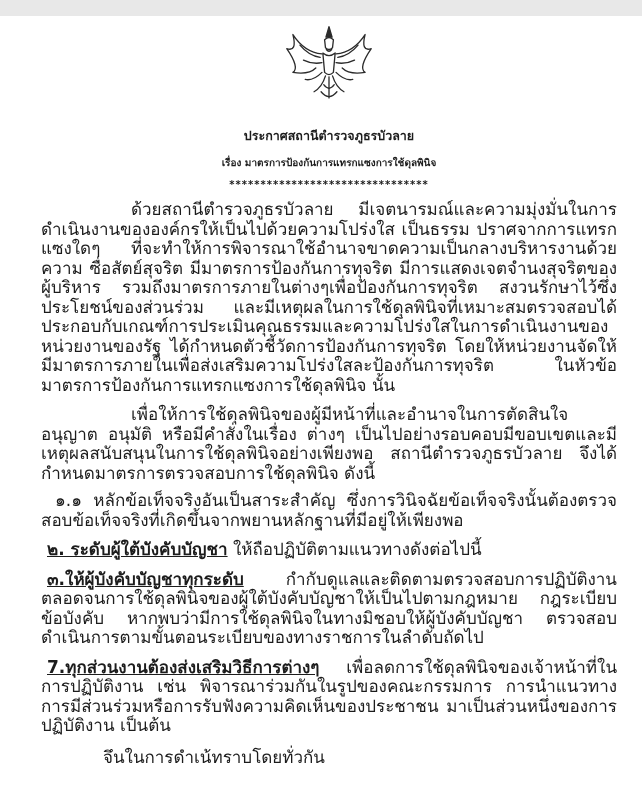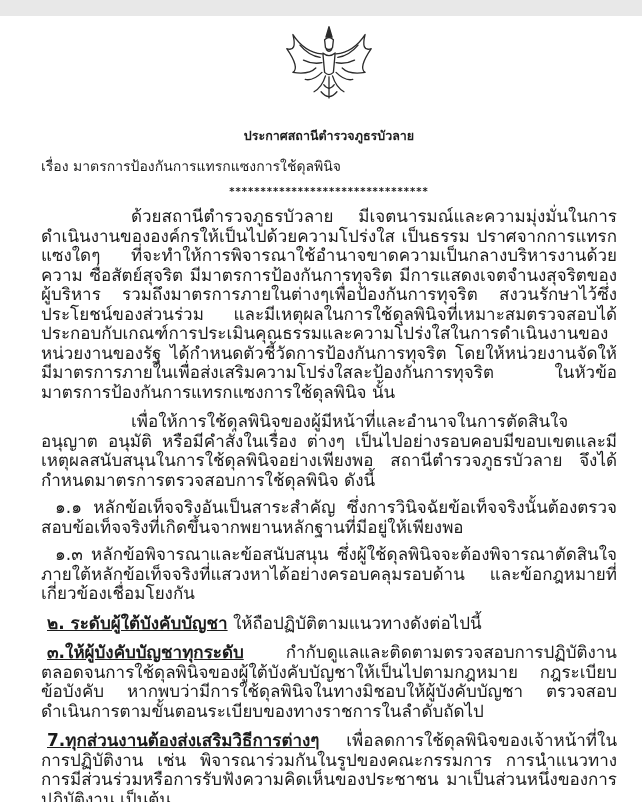--- a/index.html
+++ b/index.html
@@ -16,22 +16,23 @@
     overflow: hidden;
   }
   .emblem-wrap { text-align: center; margin-top: 2px; }
   .doc-title {
     text-align: center;
     font-weight: bold;
     font-size: 12.5px;
     margin-top: 10px;
   }
   .doc-subject {
-    font-weight: normal;
-    font-size: 14px;
+    text-align: center;
+    font-weight: bold;
+    font-size: 10px;
     margin-top: 9px;
   }
   .divider {
     text-align: center;
     font-weight: bold;
     font-size: 10px;
     letter-spacing: 1px;
     margin-top: 9px;
   }
   .body-text {
@@ -79,21 +80,20 @@
   <div class="doc-title">ประกาศสถานีตำรวจภูธรบัวลาย</div>
   <div class="doc-subject">เรื่อง มาตรการป้องกันการแทรกแซงการใช้ดุลพินิจ</div>
   <div class="divider">********************************</div>
 
   <div class="body-text">
 
     <p class="para">ด้วยสถานีตำรวจภูธรบัวลาย มีเจตนารมณ์และความมุ่งมั่นในการดำเนินงานขององค์กรให้เป็นไปด้วยความโปร่งใส เป็นธรรม ปราศจากการแทรกแซงใดๆ ที่จะทำให้การพิจารณาใช้อำนาจขาดความเป็นกลางบริหารงานด้วยความ ซื่อสัตย์สุจริต มีมาตรการป้องกันการทุจริต มีการแสดงเจตจำนงสุจริตของผู้บริหาร รวมถึงมาตรการภายในต่างๆเพื่อป้องกันการทุจริต สงวนรักษาไว้ซึ่งประโยชน์ของส่วนร่วม และมีเหตุผลในการใช้ดุลพินิจที่เหมาะสมตรวจสอบได้ประกอบกับเกณฑ์การประเมินคุณธรรมและความโปร่งใสในการดำเนินงานของหน่วยงานของรัฐ ได้กำหนดตัวชี้วัดการป้องกันการทุจริต โดยให้หน่วยงานจัดให้มีมาตรการภายในเพื่อส่งเสริมความโปร่งใสละป้องกันการทุจริต ในหัวข้อ มาตรการป้องกันการแทรกแซงการใช้ดุลพินิจ นั้น</p>
     <p class="para">เพื่อให้การใช้ดุลพินิจของผู้มีหน้าที่และอำนาจในการตัดสินใจ อนุญาต อนุมัติ หรือมีคำสั่งในเรื่อง ต่างๆ เป็นไปอย่างรอบคอบมีขอบเขตและมีเหตุผลสนับสนุนในการใช้ดุลพินิจอย่างเพียงพอ สถานีตำรวจภูธรบัวลาย จึงได้กำหนดมาตรการตรวจสอบการใช้ดุลพินิจ ดังนี้</p>
 
     <p class="item">๑.๑ หลักข้อเท็จจริงอันเป็นสาระสำคัญ ซึ่งการวินิจฉัยข้อเท็จจริงนั้นต้องตรวจสอบข้อเท็จจริงที่เกิดขึ้นจากพยานหลักฐานที่มีอยู่ให้เพียงพอ</p>
-    <p class="item">๑.๓ หลักข้อพิจารณาและข้อสนับสนุน ซึ่งผู้ใช้ดุลพินิจจะต้องพิจารณาตัดสินใจภายใต้หลักข้อเท็จจริงที่แสวงหาได้อย่างครอบคลุมรอบด้าน และข้อกฎหมายที่เกี่ยวข้องเชื่อมโยงกัน</p>
 
     <p class="section">
       <span class="sec-head">๒. ระดับผู้ใต้บังคับบัญชา</span><span> ให้ถือปฏิบัติตามแนวทางดังต่อไปนี้</span>
     </p>
 
     <p class="section">
       <span class="sec-head">๓.ให้ผู้บังคับบัญชาทุกระดับ</span><span> กำกับดูแลและติดตามตรวจสอบการปฏิบัติงาน ตลอดจนการใช้ดุลพินิจของผู้ใต้บังคับบัญชาให้เป็นไปตามกฎหมาย กฎระเบียบ ข้อบังคับ หากพบว่ามีการใช้ดุลพินิจในทางมิชอบให้ผู้บังคับบัญชา ตรวจสอบดำเนินการตามขั้นตอนระเบียบของทางราชการในลำดับถัดไป</span>
     </p>
 
     <p class="section">

